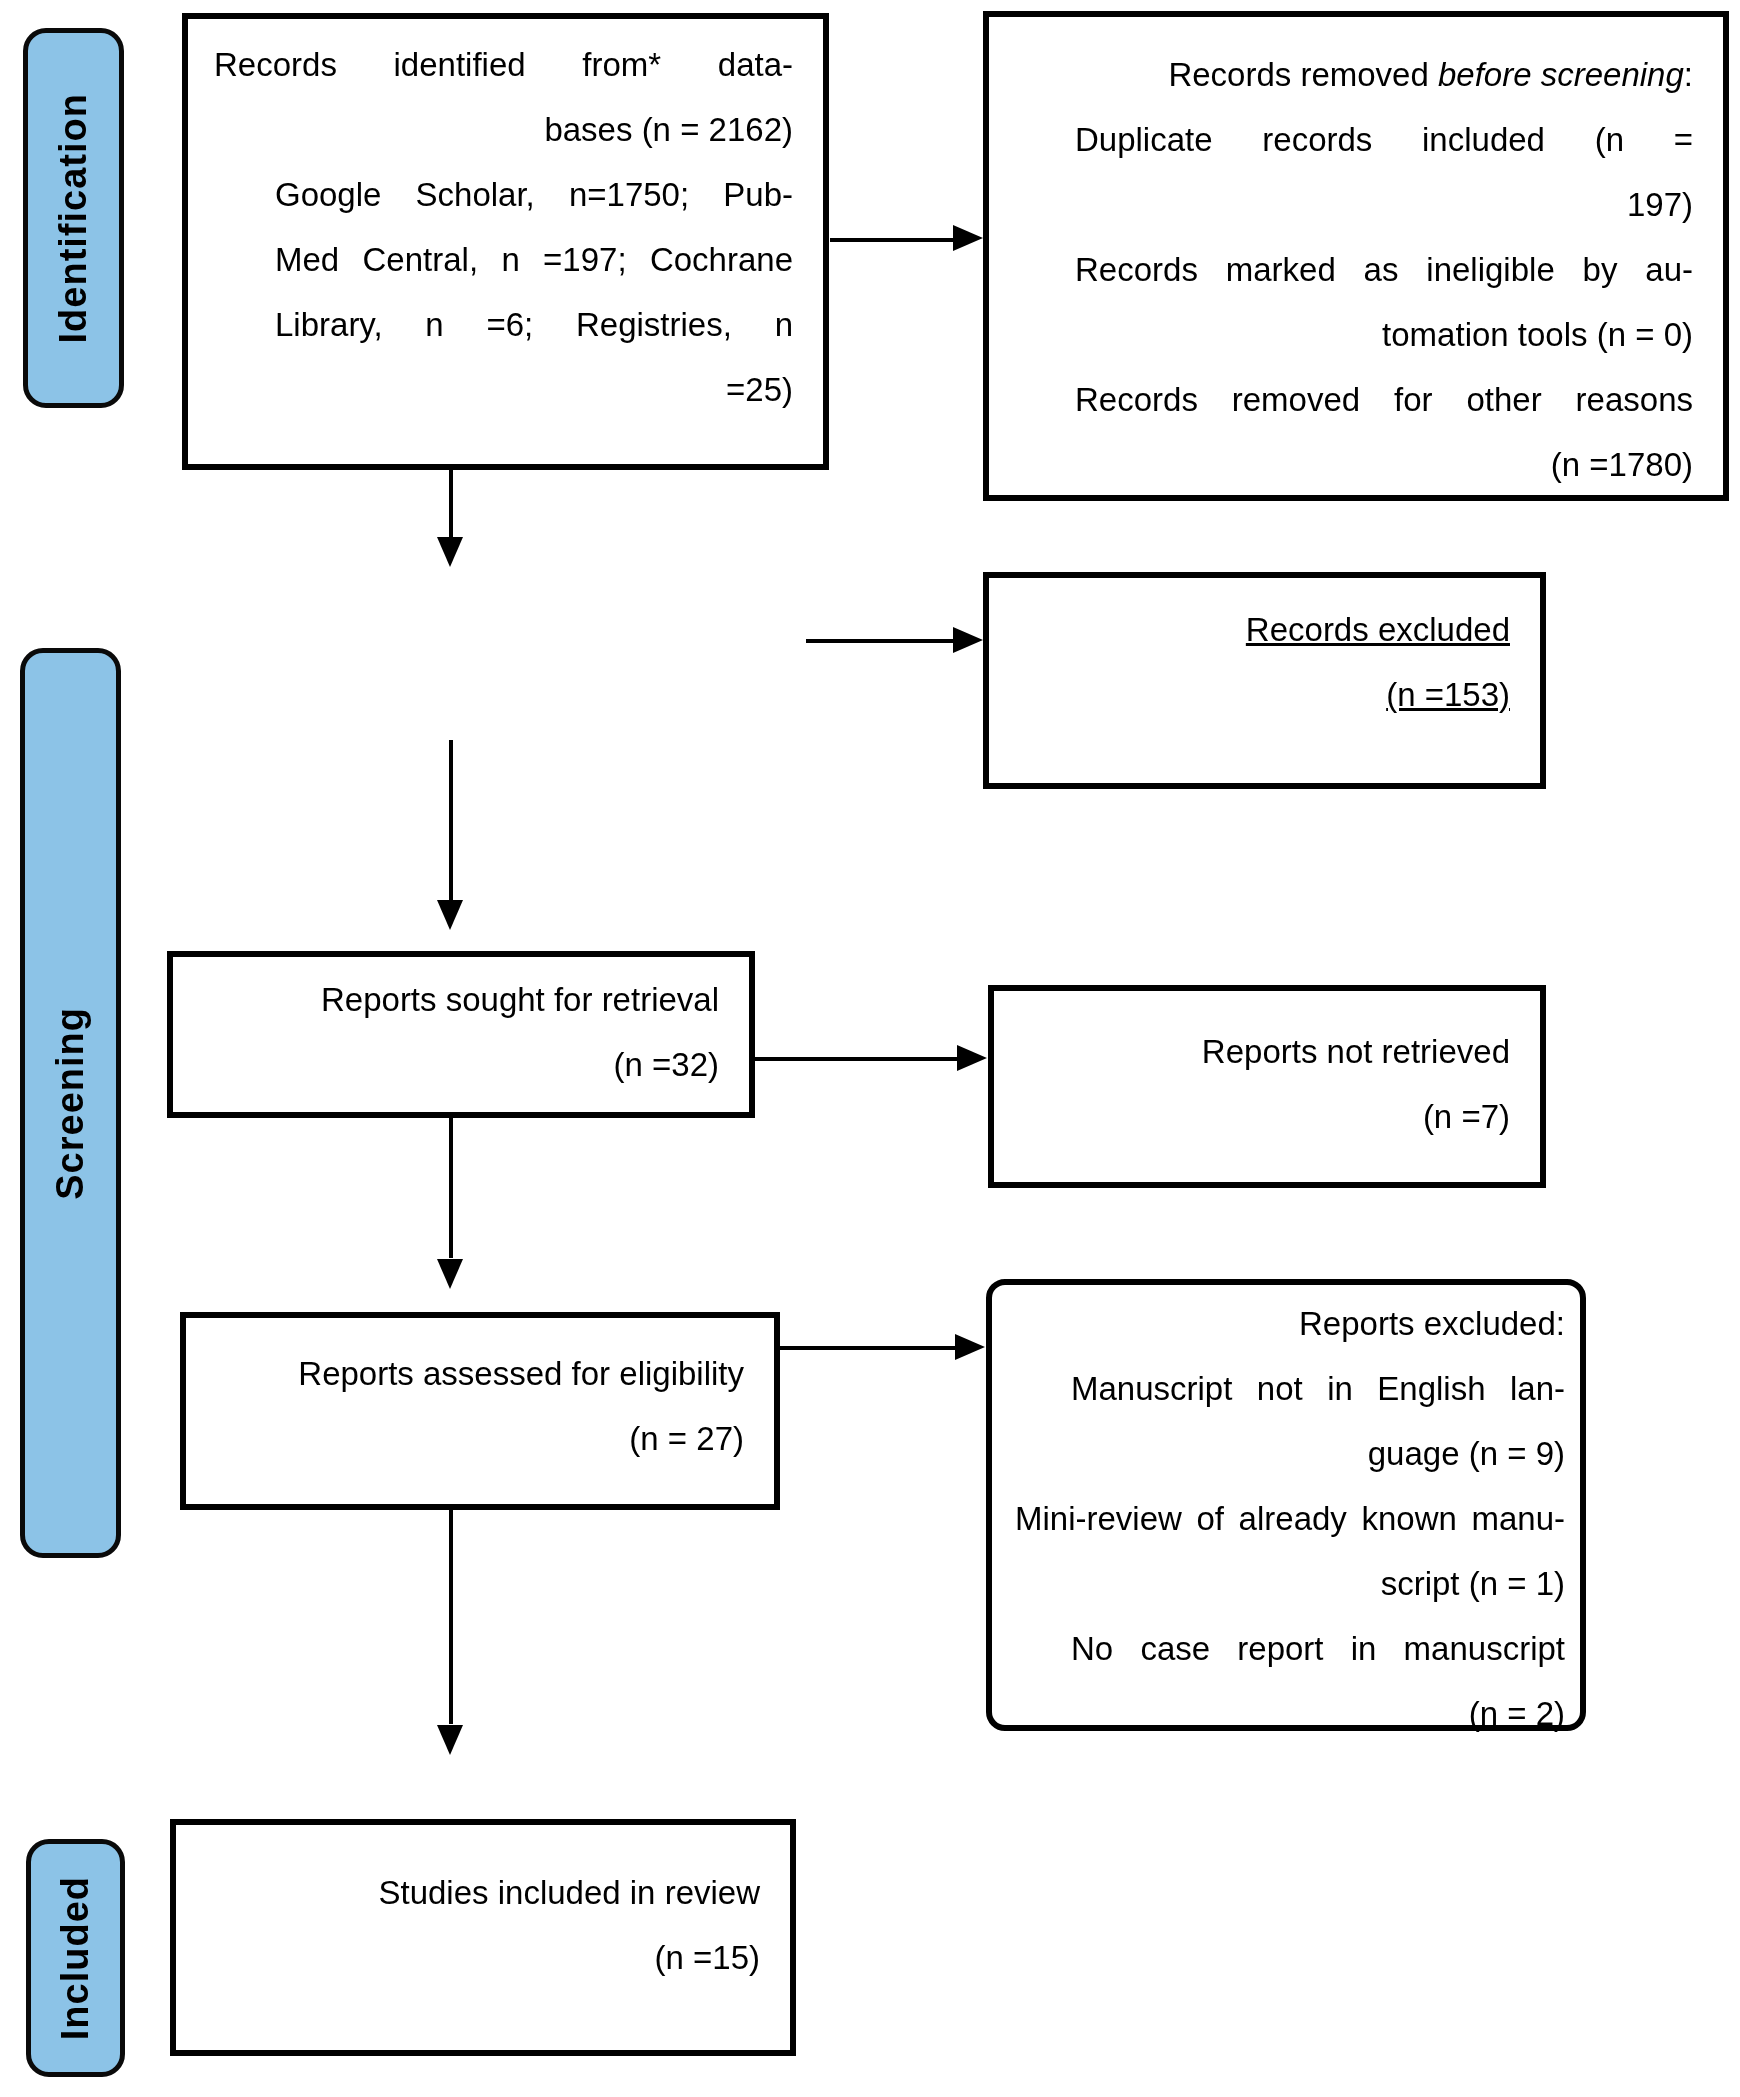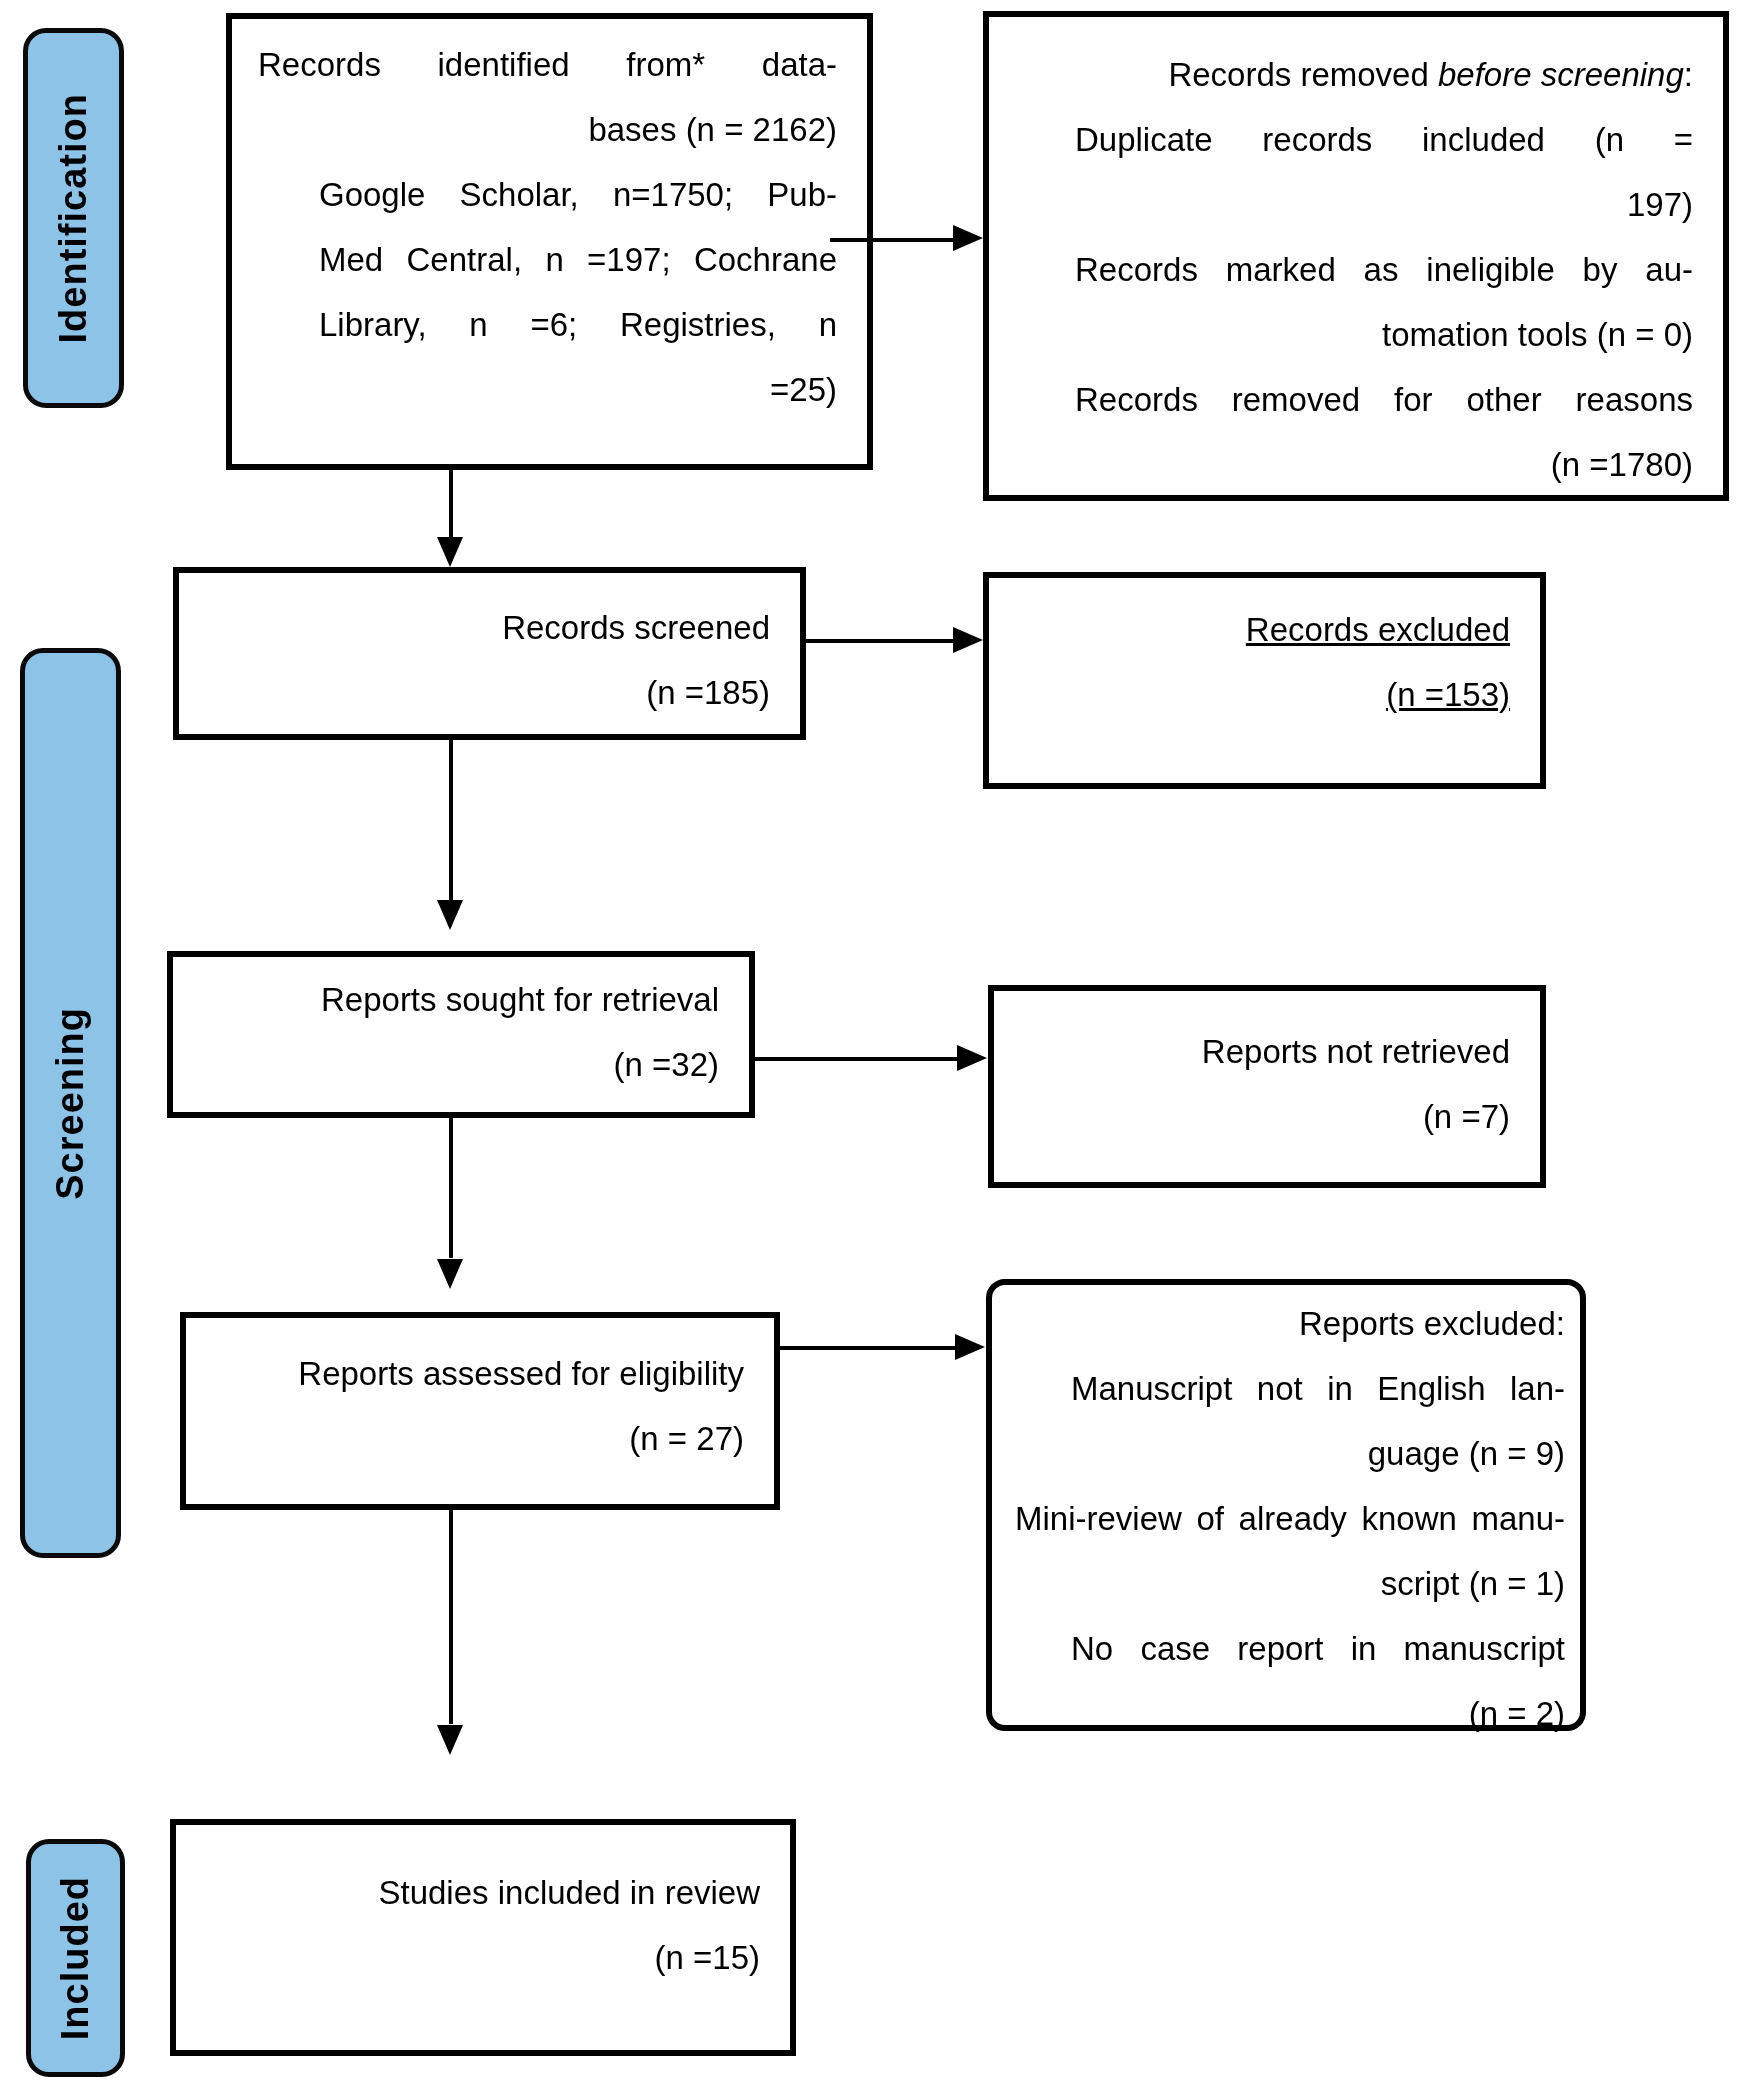--- a/index.html
+++ b/index.html
@@ -43,21 +43,21 @@
     border:6.6px solid #000;
     box-sizing:border-box;
     font-size:33px;
     line-height:65px;
   }
   .fbox .ln{min-height:65px;text-align:right;}
   .fbox .ln.ind{margin-left:61px;}
   .fbox .ln.just{text-align:justify;text-align-last:justify;}
   .it{font-style:italic;}
 
-  #box-identified{left:182px;top:13px;width:647px;height:457px;padding:12.7px 30px 0 26px;margin-left:44px;}
+  #box-identified{left:182px;top:13px;width:647px;height:457px;padding:12.7px 30px 0 26px;}
   #box-removed{left:983px;top:10.6px;width:746px;height:490px;padding:25px 30px 0 31px;}
   #box-removed .ln.ind{margin-left:55px;}
   #box-screened{left:173px;top:567px;width:633px;height:173px;padding:22px 30px 0 30px;}
   #box-excluded-records{left:983px;top:572px;width:563px;height:217px;padding:19px 30px 0 31px;text-decoration:underline;}
   #box-sought{left:167px;top:951px;width:588px;height:167px;padding:10px 30px 0 20px;}
   #box-notretrieved{left:988px;top:985px;width:558px;height:203px;padding:28px 30px 0 36px;}
   #box-assessed{left:180px;top:1312px;width:600px;height:198px;padding:23px 30px 0 23px;}
   #box-excluded-reports{left:986px;top:1279px;width:600px;height:452px;padding:6px 15px 0 23px;border-radius:19px;}
   #box-excluded-reports .ln.ind{margin-left:56px;}
   #box-included{left:170px;top:1819px;width:626px;height:237px;padding:35px 30px 0 29px;}
@@ -116,24 +116,20 @@
     </div>
   <div class="fbox" id="box-removed">
       <div class="ln"><span>Records removed </span><span class="it">before screening</span><span>:</span></div>
       <div class="ln ind just">Duplicate records included (n =</div>
       <div class="ln ind">197)</div>
       <div class="ln ind just">Records marked as ineligible by au-</div>
       <div class="ln ind">tomation tools (n = 0)</div>
       <div class="ln ind just">Records removed for other reasons</div>
       <div class="ln ind">(n =1780)</div>
     </div>
-  <div class="fbox" id="box-screened">
-      <div class="ln">Records screened</div>
-      <div class="ln">(n =185)</div>
-    </div>
   <div class="fbox" id="box-excluded-records">
       <div class="ln">Records excluded</div>
       <div class="ln">(n =153)</div>
     </div>
   <div class="fbox" id="box-sought">
       <div class="ln">Reports sought for retrieval</div>
       <div class="ln">(n =32)</div>
     </div>
   <div class="fbox" id="box-notretrieved">
       <div class="ln">Reports not retrieved</div>

